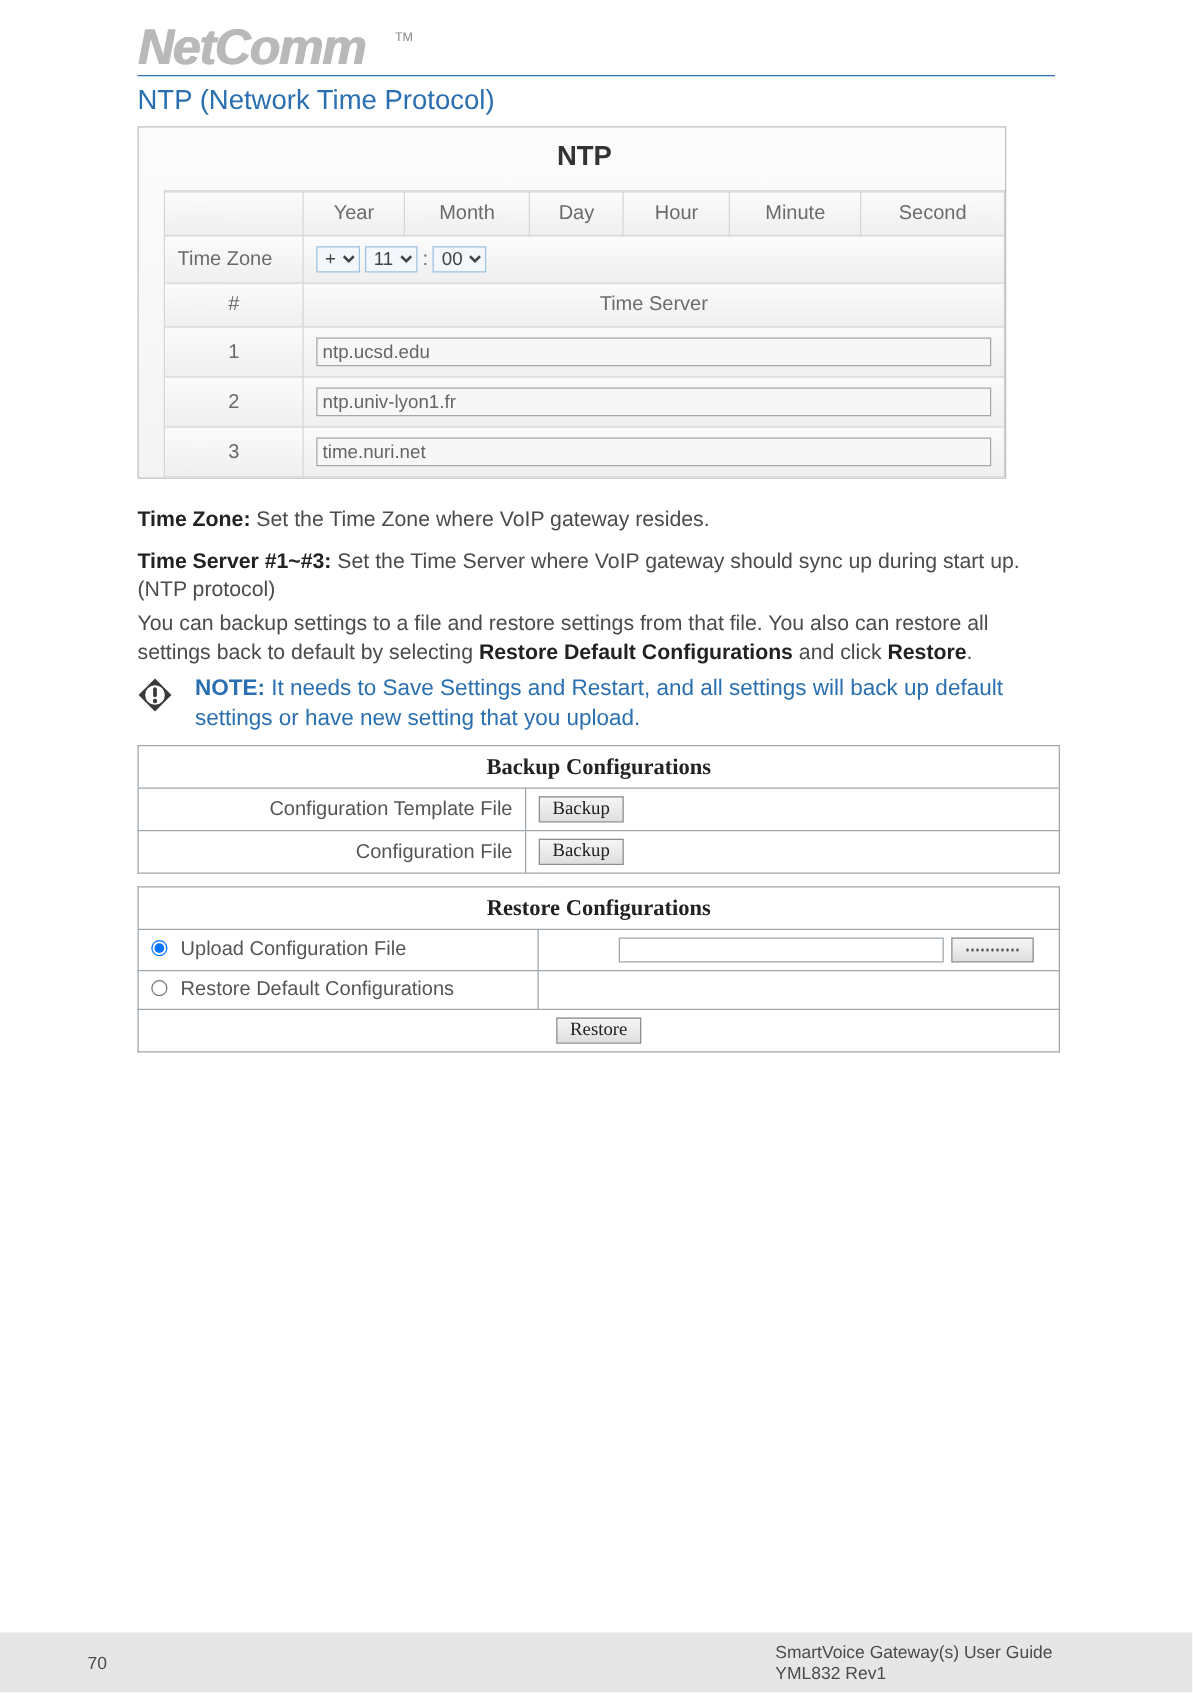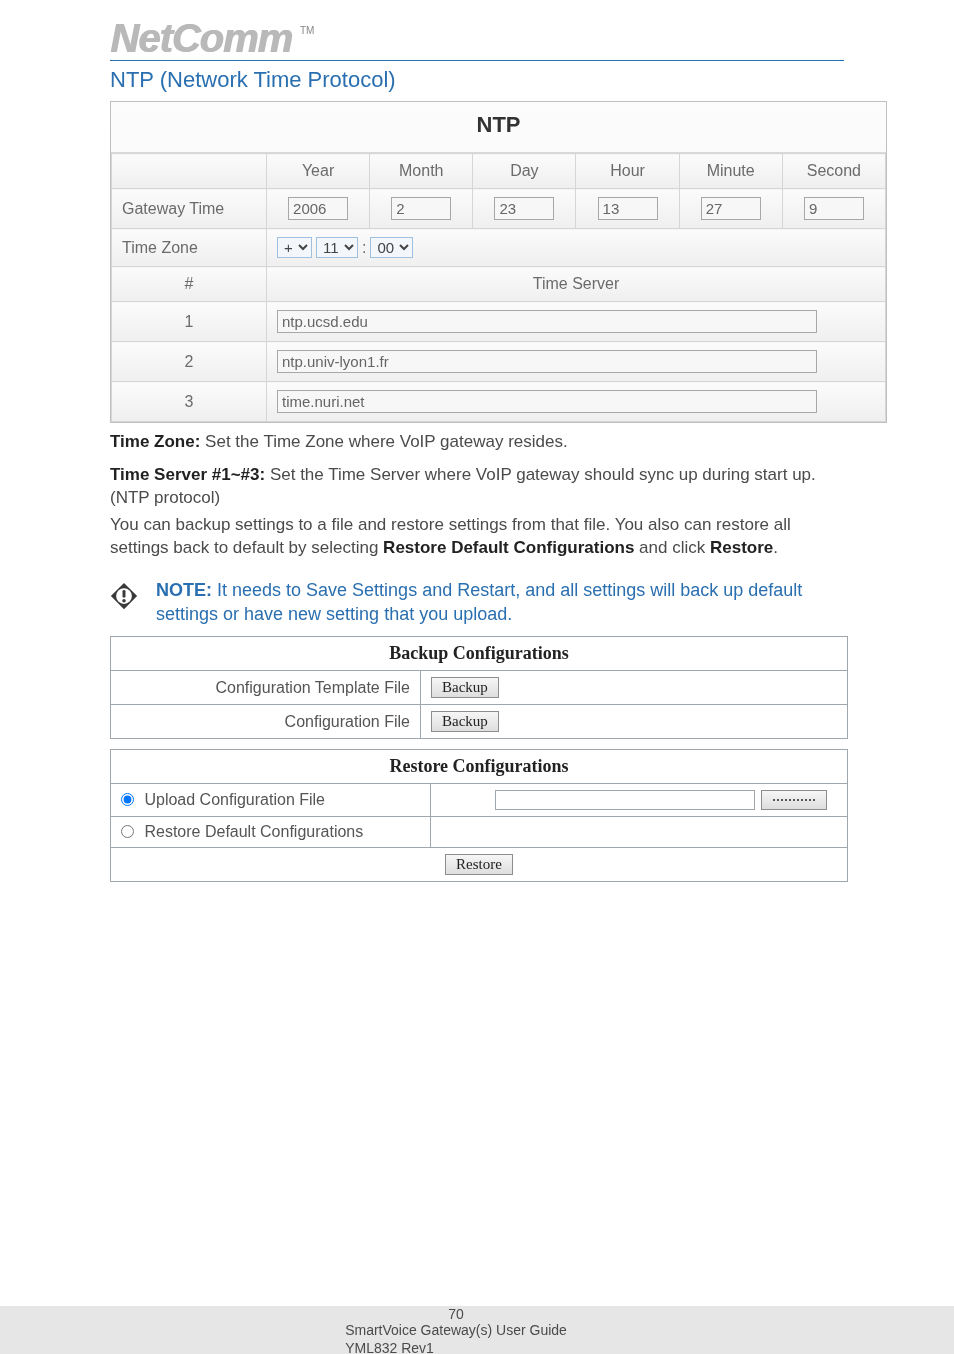--- a/index.html
+++ b/index.html
@@ -27,21 +27,21 @@
     font-weight: 900;
     font-size: 40px;
     letter-spacing: -1px;
     color: #b9b9b9;
     line-height: 1;
     text-shadow: 1px 0 0 #b9b9b9;
   }
   .logo-tm {
     font-size: 10px;
     color: #888;
-    margin-left: 4px;
+    margin-left: 20px;
     position: relative;
     top: -22px;
   }
   .hr {
     border: none;
     border-top: 1px solid #2a6fb0;
     margin-bottom: 6px;
   }
   .h2 {
     color: #2a6fb0;
@@ -51,21 +51,22 @@
   }
   .h3 {
     color: #2a6fb0;
     font-size: 18px;
     font-weight: 400;
     margin: 10px 0 6px 0;
   }
   .panel {
     border: 1px solid #bfbfbf;
     background: linear-gradient(#fcfcfc,#f4f4f4);
-    width: 777px;
+    width: 695px;
+    padding-left: 20px;
   }
   .panel-title {
     text-align: center;
     font-weight: 700;
     font-size: 22px;
     color: #333;
     padding: 10px 0 14px 0;
     border-bottom: 1px solid #d9d9d9;
   }
   .ntp-body { padding: 0; }
@@ -91,23 +92,23 @@
   .sel {
     border: 1px solid #a0c0e0;
     background: #f3f7fb;
     font-size: 15px;
     color: #444;
     padding: 0 2px;
   }
   .tz-cell { text-align: left; }
   .ts-header { background: linear-gradient(#f0f0f0,#e8e8e8); }
   .ts-input { width: 540px; text-align:left; }
-  .body-text { font-size: 17px; color: #4b4b4b; line-height: 1.35; margin-top: 8px; }
+  .body-text { font-size: 17px; color: #4b4b4b; line-height: 1.35; margin-top: 22px; }
   .body-text b { color: #222; }
-  .note-row { display:flex; gap:18px; margin-top:18px; }
+  .note-row { display:flex; gap:18px; margin-top:4px; }
   .note-icon {
     width: 28px; height: 28px; flex: 0 0 28px;
     margin-top:4px;
   }
   .note-text { color:#2a6fb0; font-size:18px; line-height:1.35; }
   .note-text b { color:#2a6fb0; }
   .cfg-table {
     width: 738px;
     border: 1px solid #9fa6ac;
     border-collapse: collapse;
@@ -166,21 +167,20 @@
     position:absolute;
     left:0; right:0; bottom:0;
     height:48px;
     background:#e6e6e6;
     display:flex;
     align-items:center;
     justify-content:space-between;
     padding: 0 112px 0 70px;
     font-size:14px;
     color:#4b4b4b;
-    flex-direction:column;
   }
   .footer .right { line-height:1.25; }
   .restore-row td { text-align:center; }
   .tz-group { display:flex; gap:4px; align-items:center; }
   .radio { margin-right:6px; position:relative; top:1px; }
   .file-wrap { display:flex; justify-content:flex-end; align-items:center; padding-right:10px; }
 </style>
 </head>
 <body>
 
@@ -201,29 +201,20 @@
             <tr>
           <th class="rowlabel"></th>
           <th>Year</th>
           <th>Month</th>
           <th>Day</th>
           <th>Hour</th>
           <th>Minute</th>
           <th>Second</th>
         </tr>
         <tr>
-          <td class="rowlabel">Gateway Time</td>
-          <td><input class="txt" value="2006" style=""></td>
-          <td><input class="txt" value="2" style=""></td>
-          <td><input class="txt" value="23" style=""></td>
-          <td><input class="txt" value="13" style=""></td>
-          <td><input class="txt" value="27" style=""></td>
-          <td><input class="txt" value="9" style=""></td>
-        </tr>
-        <tr>
           <td class="rowlabel">Time Zone</td>
           <td colspan="6" class="tz-cell">
             <span class="tz-group">
               <select class="sel"><option>+</option></select>
               <select class="sel"><option>11</option></select>
               <span>:</span>
               <select class="sel"><option>00</option></select>
             </span>
           </td>
         </tr>

